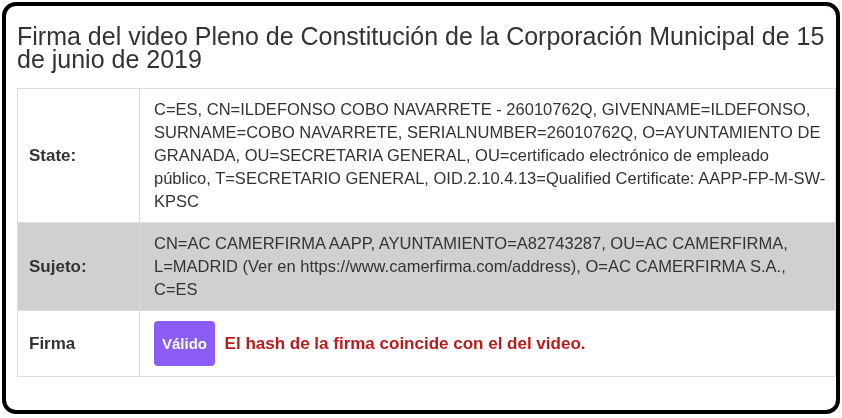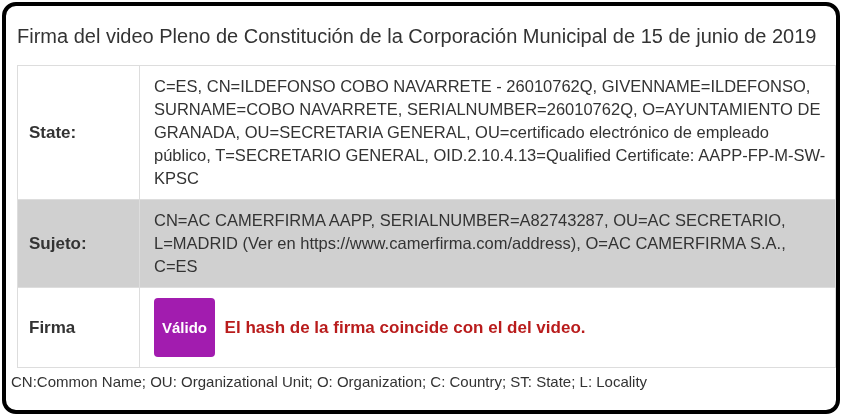--- a/index.html
+++ b/index.html
@@ -14,21 +14,21 @@
     top: 2px; left: 2px;
     width: 838px; height: 412px;
     border: 4px solid #000000;
     border-radius: 14px;
     background: #ffffff;
     padding: 15px 0 0 7px;
     overflow: hidden;
   }
   .title {
     margin: 4px 0 0 4px;
-    font-size: 20px;
+    font-size: 25px;
     line-height: 23px;
     color: #333333;
     max-width: 822px;
   }
   .cert-table {
     margin: 17px 0 0 4px;
     width: calc(100% - 4px);
     border-collapse: collapse;
     color: #333333;
   }
@@ -50,26 +50,26 @@
     vertical-align: middle;
   }
   .row-emisor td {
     background: #d0d0d0;
   }
   .hash-cell {
     padding: 10px 8px 10px 14px;
   }
   .badge {
     display: inline-block;
-    background: #a21caf;
+    background: #8b5cf6;
     color: #ffffff;
     font-weight: bold;
     font-size: 15px;
     line-height: 15px;
-    padding: 22px 8px;
+    padding: 15px 8px;
     border-radius: 4px;
     margin-right: 5px;
     vertical-align: middle;
   }
   .hash-text {
     font-weight: bold;
     font-size: 17px;
     color: #b91c1c;
     vertical-align: middle;
   }
@@ -88,27 +88,26 @@
   <div class="title">Firma del video Pleno de Constitución de la Corporación Municipal de 15 de junio de 2019</div>
 
   <table class="cert-table">
     <tbody>
       <tr>
         <td class="label-cell">State:</td>
         <td class="value-cell">C=ES, CN=ILDEFONSO COBO NAVARRETE - 26010762Q, GIVENNAME=ILDEFONSO, SURNAME=COBO NAVARRETE, SERIALNUMBER=26010762Q, O=AYUNTAMIENTO DE GRANADA, OU=SECRETARIA GENERAL, OU=certificado electrónico de empleado público, T=SECRETARIO GENERAL, OID.2.10.4.13=Qualified Certificate: AAPP-FP-M-SW-KPSC</td>
       </tr>
       <tr class="row-emisor">
         <td class="label-cell">Sujeto:</td>
-        <td class="value-cell">CN=AC CAMERFIRMA AAPP, SERIALNUMBER=A82743287, OU=AC SECRETARIO, L=MADRID (Ver en https://www.camerfirma.com/address), O=AC CAMERFIRMA S.A., C=ES</td>
+        <td class="value-cell">CN=AC CAMERFIRMA AAPP, AYUNTAMIENTO=A82743287, OU=AC CAMERFIRMA, L=MADRID (Ver en https://www.camerfirma.com/address), O=AC CAMERFIRMA S.A., C=ES</td>
       </tr>
       <tr>
         <td class="label-cell">Firma</td>
         <td class="value-cell hash-cell">
           <span class="badge">Válido</span>
           <span class="hash-text">El hash de la firma coincide con el del video.</span>
         </td>
       </tr>
     </tbody>
   </table>
 
-  <div class="footer">CN:Common Name; OU: Organizational Unit; O: Organization; C: Country; ST: State; L: Locality</div>
 
 </div>
 
 </body></html>

